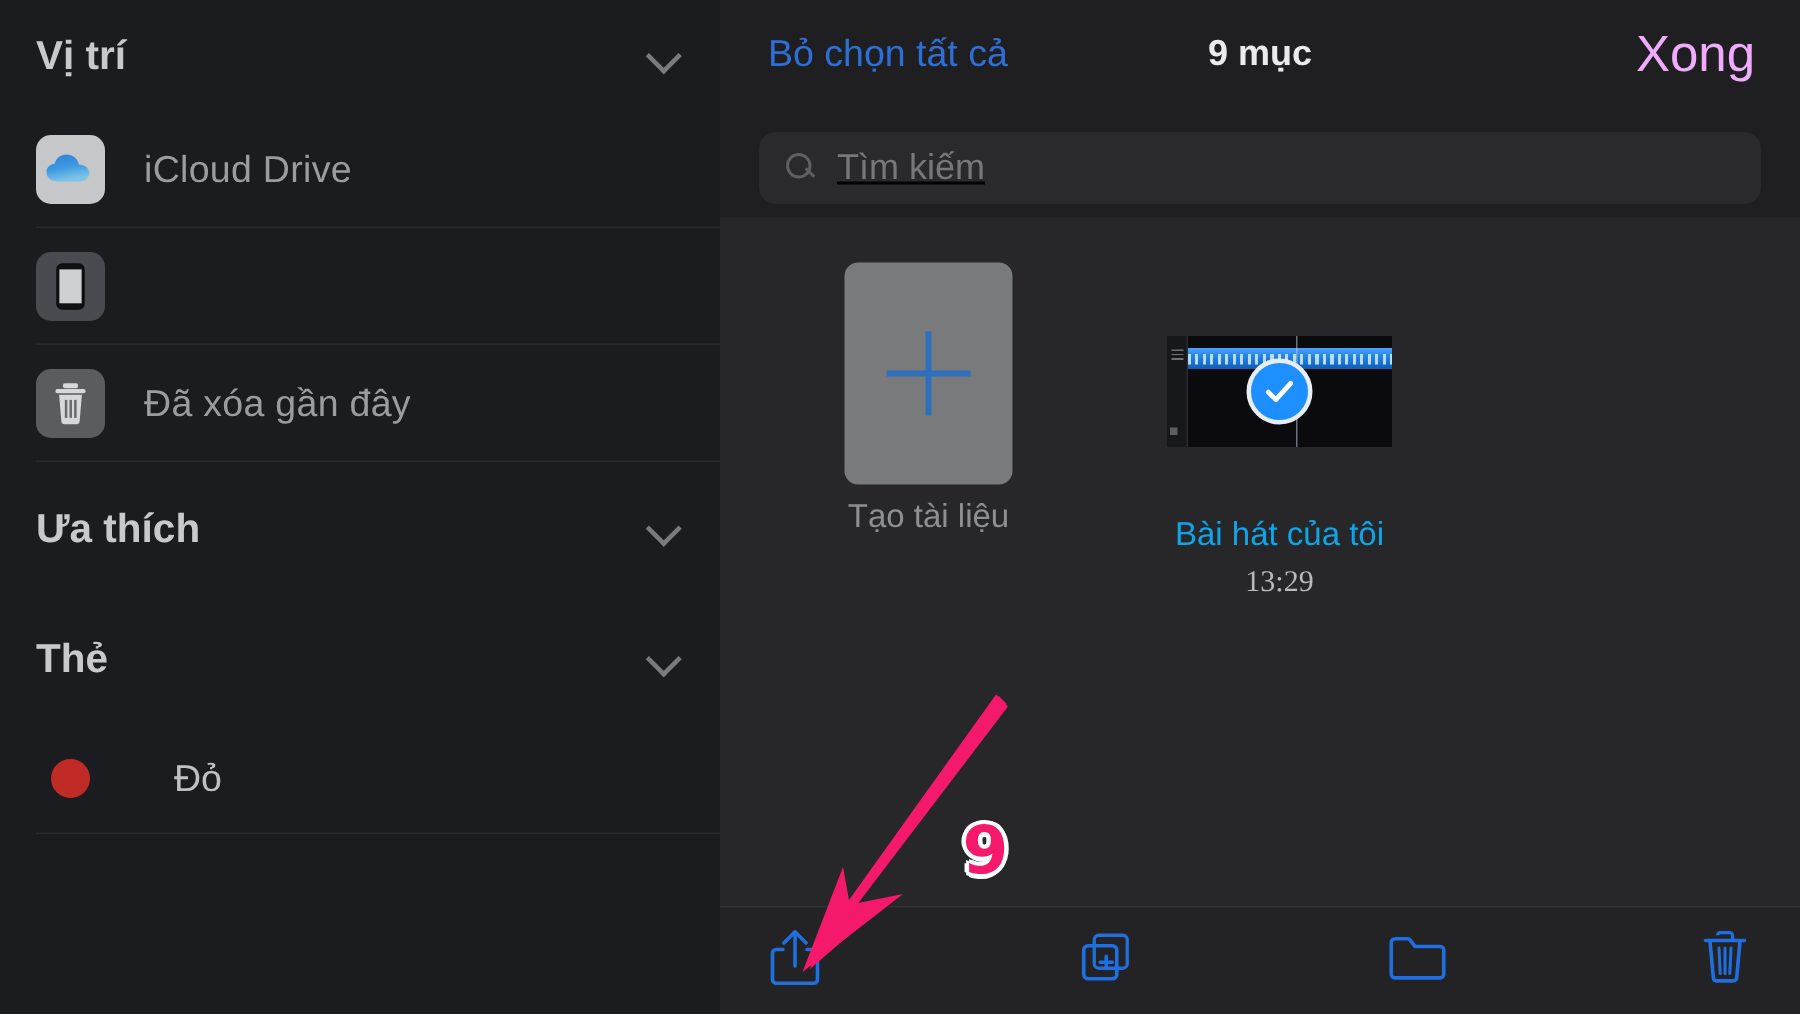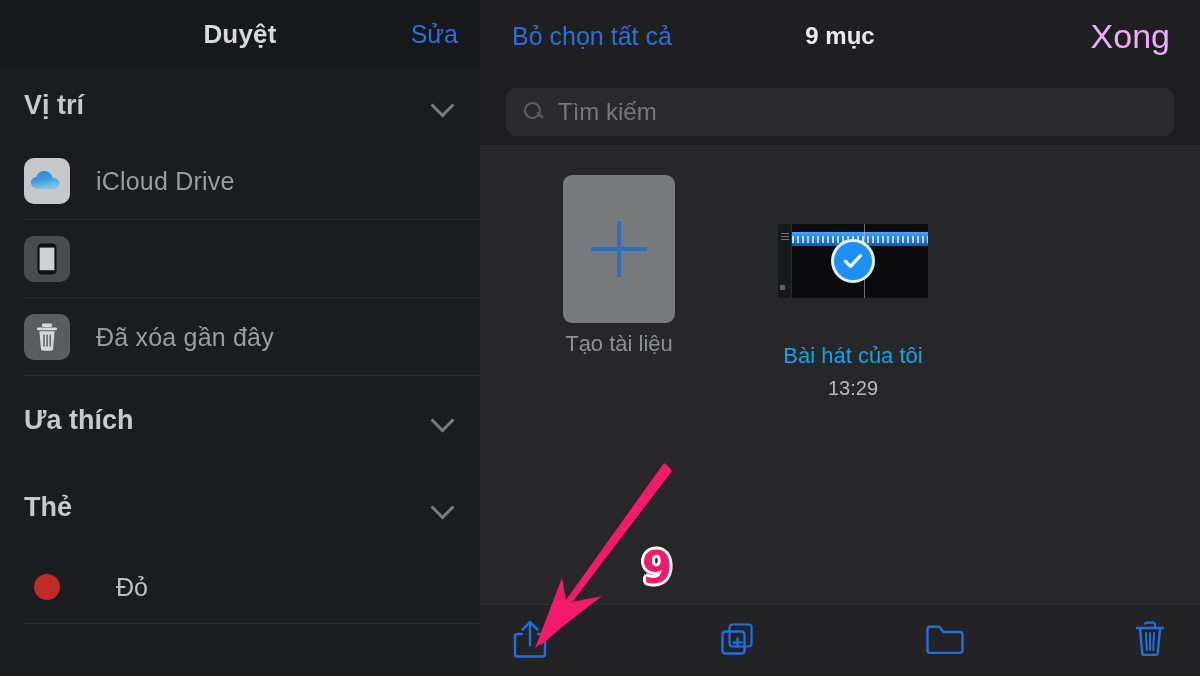--- a/index.html
+++ b/index.html
@@ -165,20 +165,21 @@
 
   .searchbar {
     position: absolute;
     left: 26px; right: 26px; top: 88px;
     height: 48px;
     background: #2a2a2d;
     border-radius: 11px;
     display: flex;
     align-items: center;
     padding-left: 18px;
+    text-decoration: underline;
   }
   .search-ico {
     width: 20px; height: 20px;
     position: relative;
     flex: 0 0 20px;
     opacity: 0.55;
   }
   .search-ico::before {
     content: "";
     position: absolute; left: 0; top: 0;
@@ -250,20 +251,21 @@
     text-align: center;
     line-height: 1.2;
     white-space: nowrap;
   }
   .label-muted { color: #8e8f93; }
   .label-bright { color: #0ea5e9; }
   .tile-time {
     color: #b9b9bd;
     font-size: 20px;
     margin-top: 8px;
+    font-family: Liberation Serif, serif;
   }
 
   
   .audio-thumb {
     width: 152px; height: 74px;
     background: #0b0b0d;
     position: relative;
     overflow: hidden;
   }
   .at-track {
@@ -359,24 +361,20 @@
       0 -3px 0 #fff, 0 3px 0 #fff, -3px 0 0 #fff, 3px 0 0 #fff;
   }
 </style>
 </head>
 <body>
 
 <div id="app">
 
   <div class="sidebar">
 
-    <div class="sb-header">
-      <div class="sb-title">Duyệt</div>
-      <div class="sb-edit">Sửa</div>
-    </div>
 
     <div class="sb-section" style="height:74px;justify-content:space-between;">
       <span class="sb-section-label">Vị trí</span>
       <span class="chev"></span>
     </div>
 
     <div class="sb-row">
       <span class="ic ic-icloud">
         <svg width="34" height="24" viewBox="0 0 34 24" aria-hidden="true">
           <defs>

